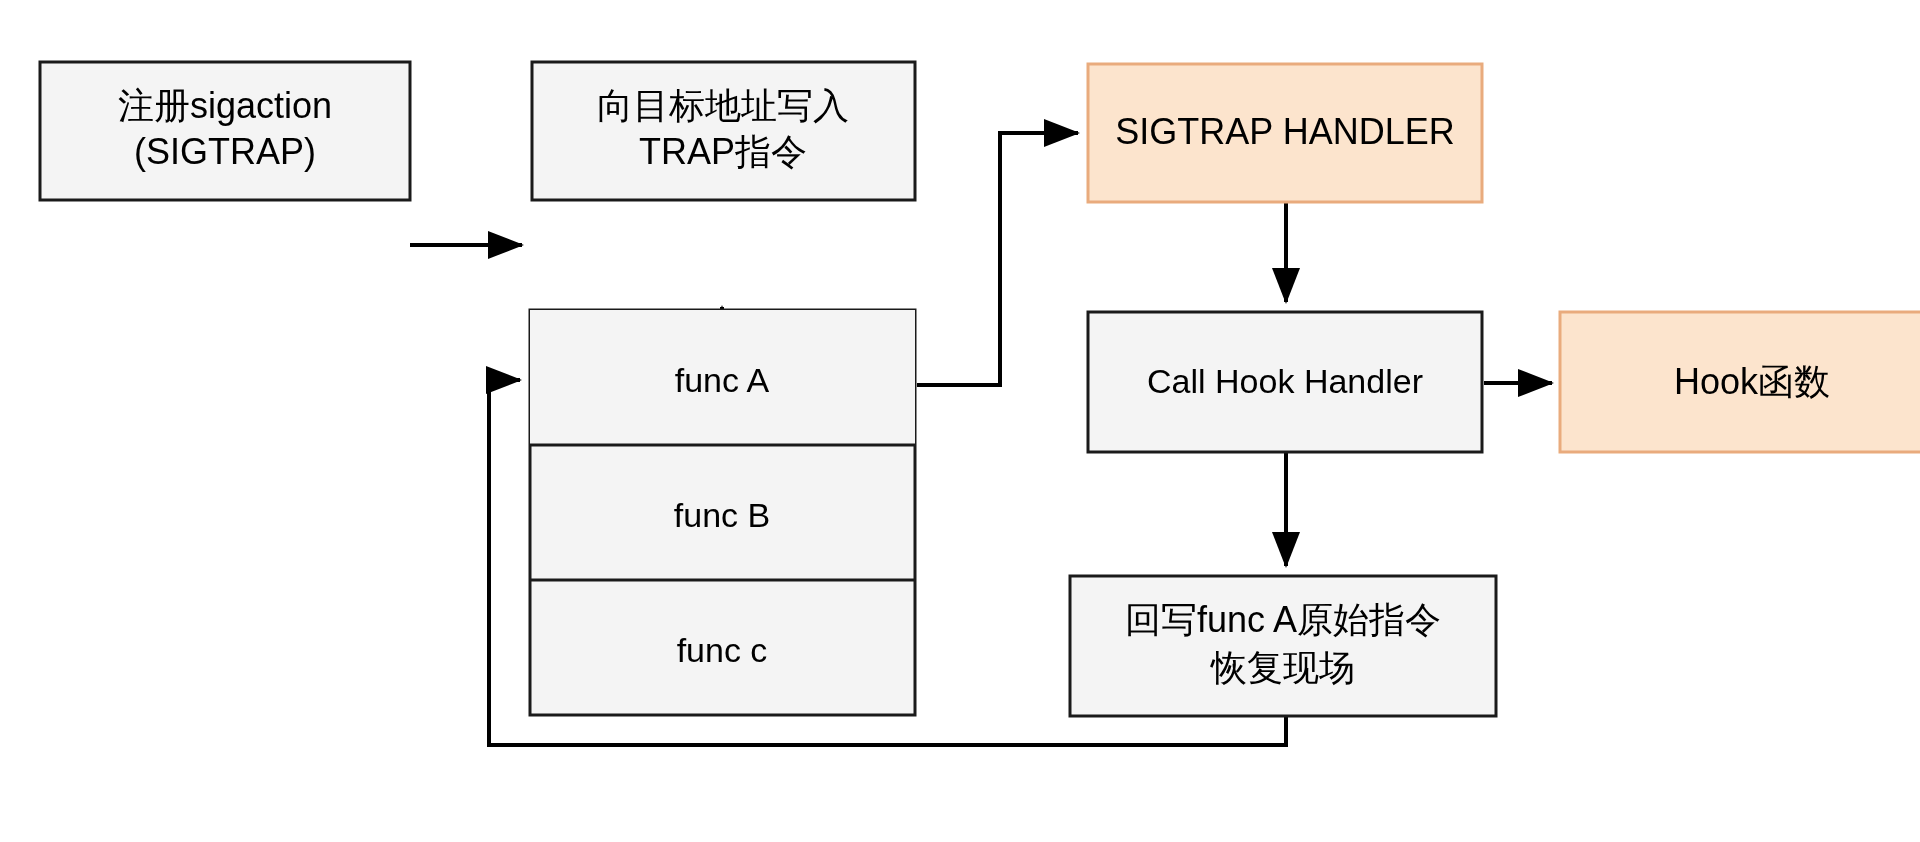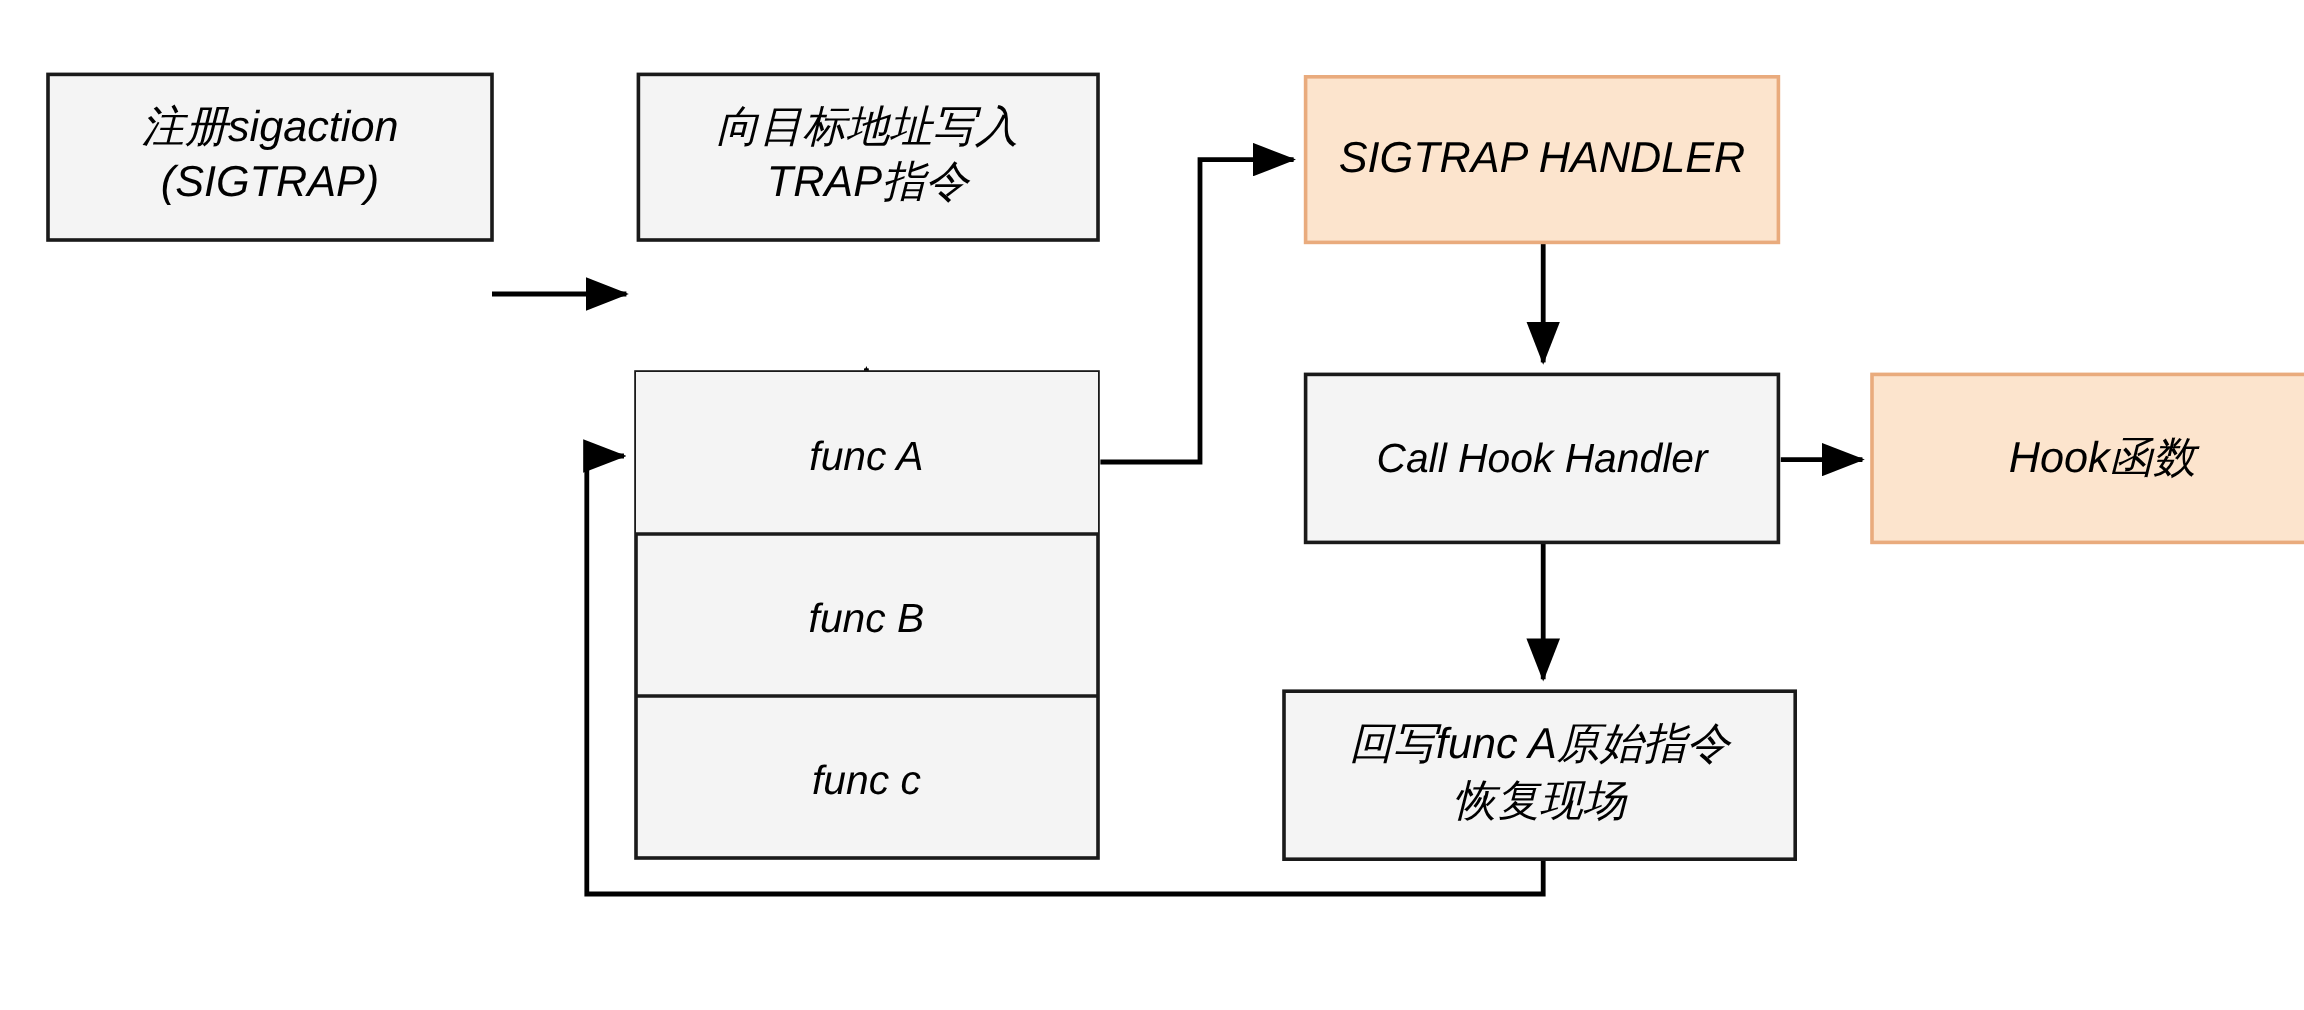--- a/index.html
+++ b/index.html
@@ -11,21 +11,20 @@
     width: 1920px;
     height: 842px;
     overflow: hidden;
     font-family: "Liberation Sans", "DejaVu Sans", sans-serif;
   }
   #diagram-root {
     position: relative;
     width: 1920px;
     height: 842px;
     background: #ffffff;
-    font-style: italic;
   }
   svg.diagram-canvas {
     position: absolute;
     top: 0;
     left: 0;
     width: 1920px;
     height: 842px;
     display: block;
   }
   .node-rect-gray {

